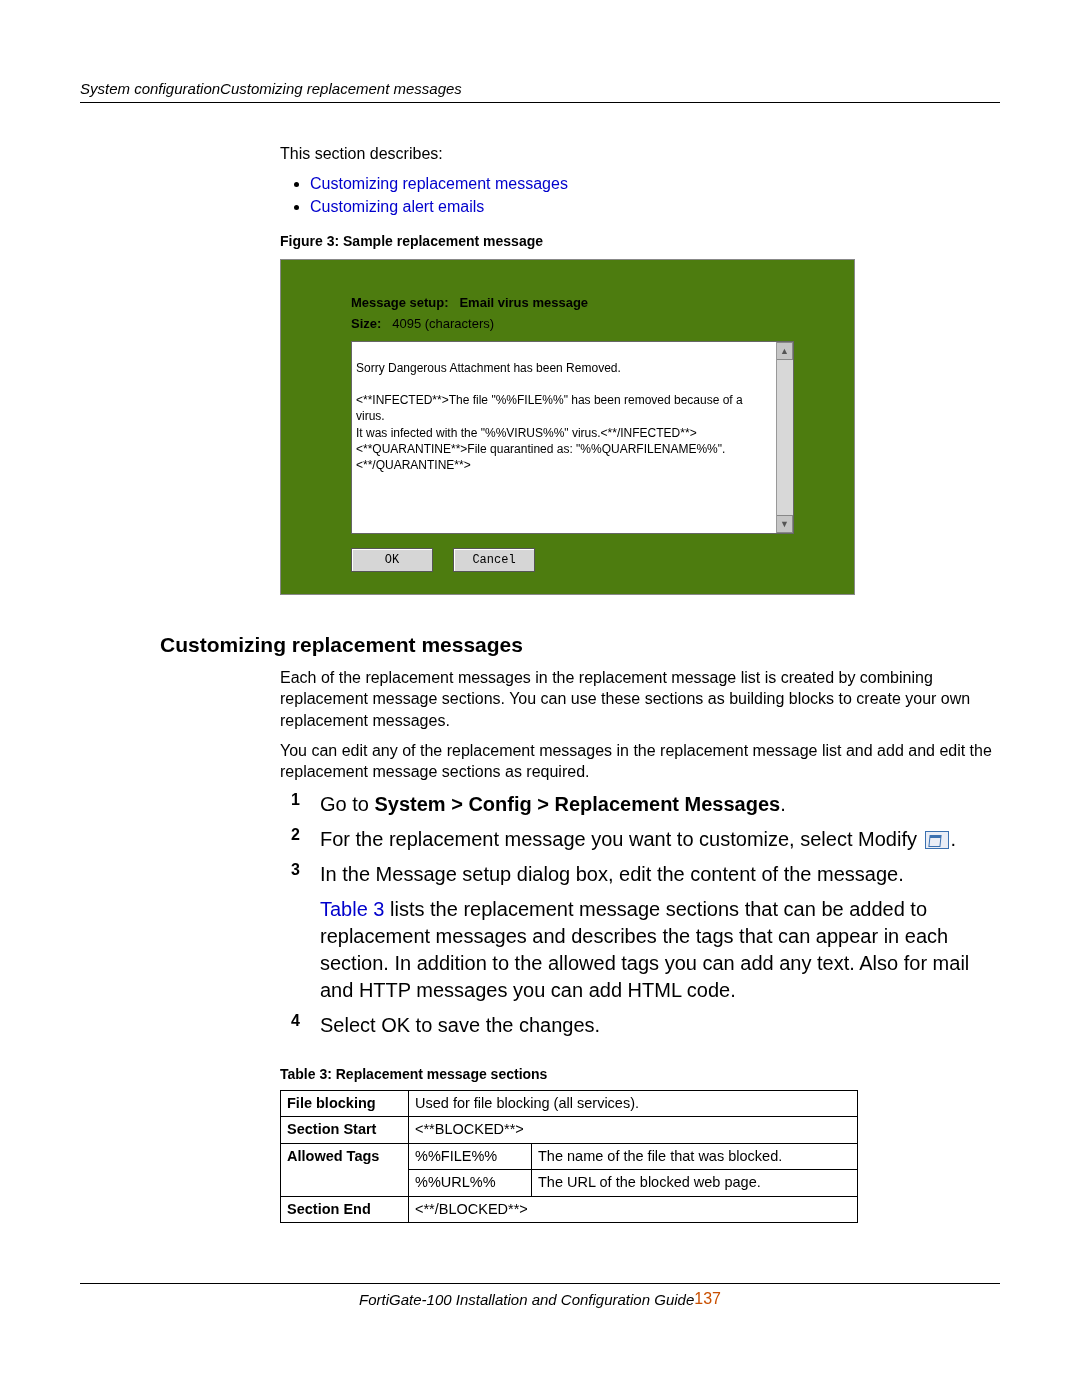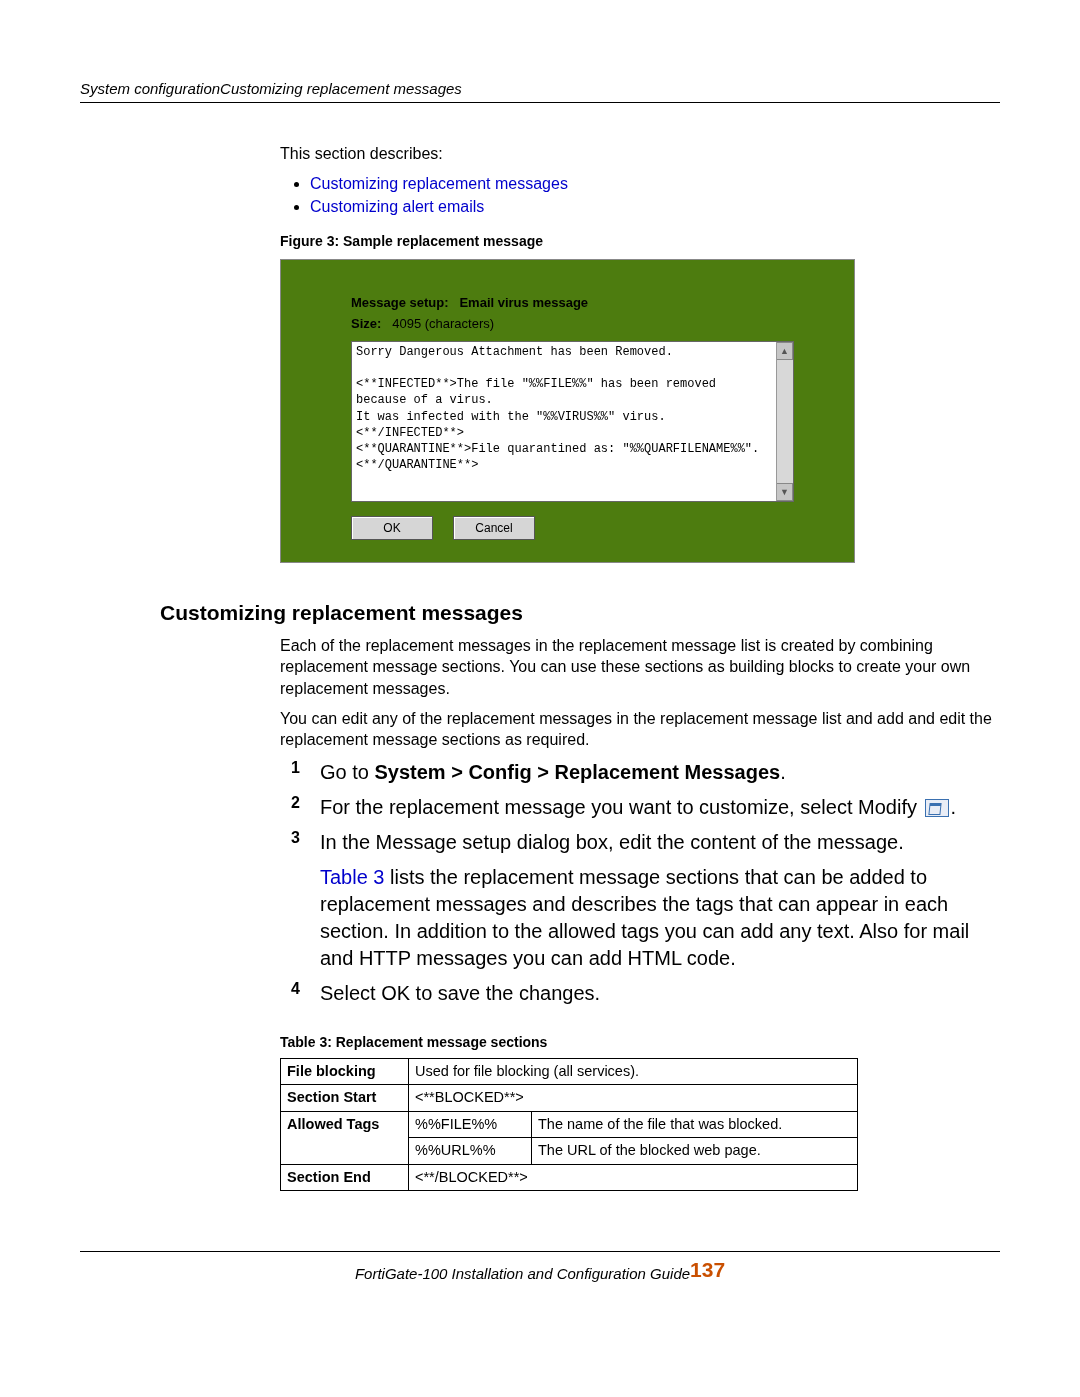--- a/index.html
+++ b/index.html
@@ -56,22 +56,22 @@
   .figure-box .row b { font-weight: bold; }
   .textarea-wrap {
     position: relative;
     margin-top: 8px;
     border: 1px solid #666;
     background: #fff;
     display: flex;
   }
   .textarea-body {
     flex: 1;
-    padding: 2px 4px;
-    font-family: Liberation Mono, monospace;
+    padding: 18px 4px;
+    font-family: Liberation Sans, sans-serif;
     font-size: 12px;
     line-height: 1.35;
     white-space: pre-wrap;
     min-height: 155px;
   }
   .scrollbar {
     width: 16px;
     background: #d8d8d8;
     border-left: 1px solid #999;
     display: flex;
@@ -90,21 +90,21 @@
     margin-top: 14px;
     display: flex;
     gap: 20px;
   }
   .graybtn {
     width: 80px;
     height: 22px;
     background: #d6d6d6;
     border: 1px solid #555;
     font-size: 12px;
-    font-family: Liberation Sans, sans-serif;
+    font-family: Liberation Mono, monospace;
     display: flex;
     align-items: center;
     justify-content: center;
     box-shadow: inset 1px 1px 0 #fff;
   }
 
   h2.section-heading {
     font-size: 21px;
     font-weight: bold;
     margin: 38px 0 10px 80px;
@@ -169,22 +169,22 @@
     justify-content: center;
     align-items: flex-end;
     border-top: 1px solid #000;
     margin-top: 60px;
     padding-top: 6px;
     font-size: 15px;
   }
   .footer-left { font-style: italic; }
   .footer-right {
     color: #c94f00;
-    font-weight: bold;
-    font-size: 21px;
+    font-weight: normal;
+    font-size: 16px;
     font-style: normal;
   }
 </style>
 </head>
 <body>
 
 <div class="page">
 
   <div class="header-row">
     <span>System configuration</span>

